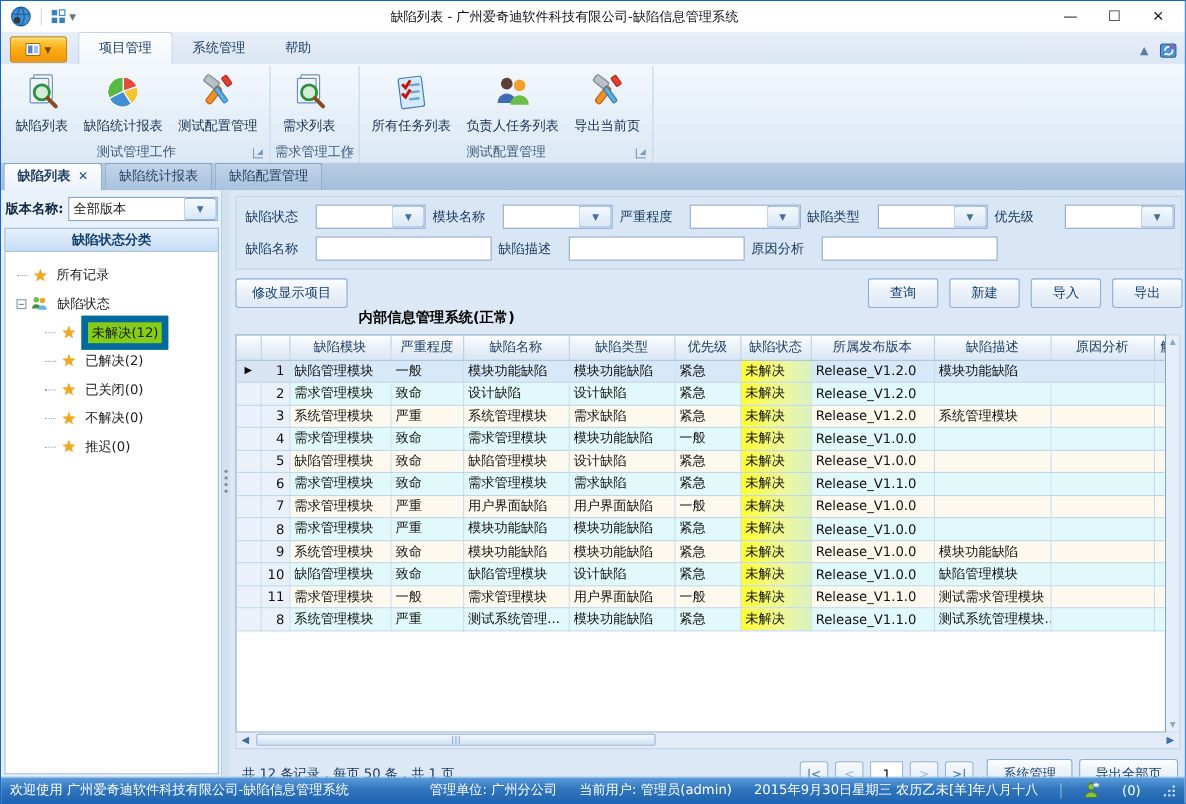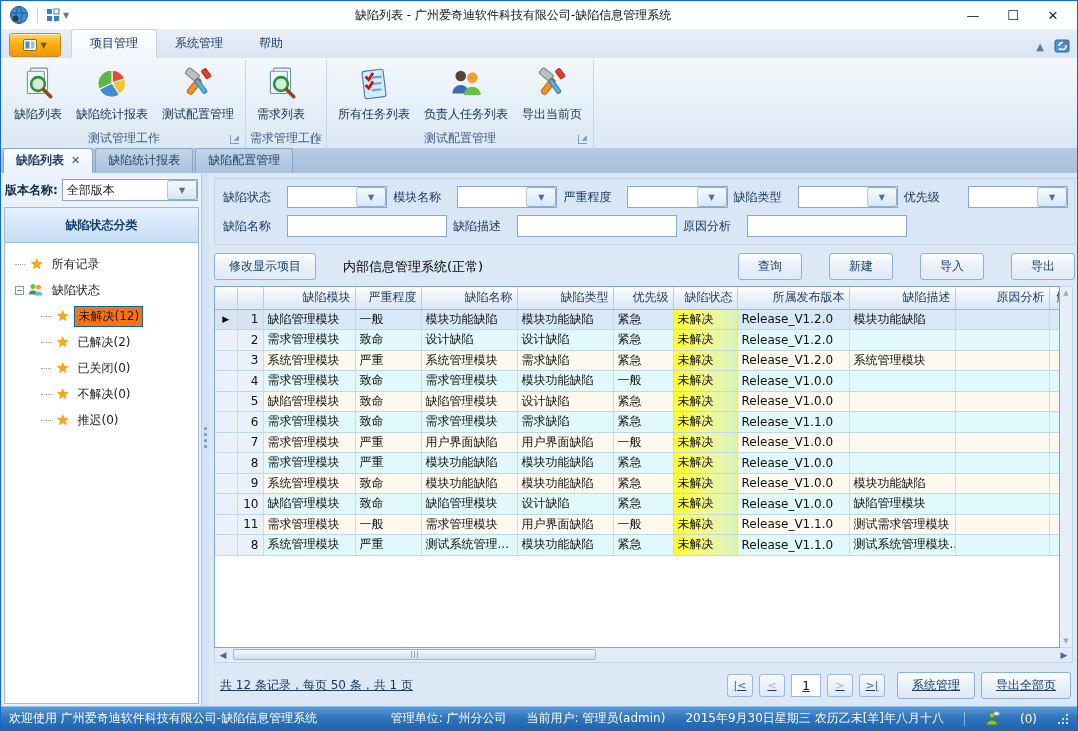--- a/index.html
+++ b/index.html
@@ -44,56 +44,56 @@
   .dtab .close { color:#2c567f; font-weight:bold; font-size:11px; }
 
   
   .main { flex:1; display:flex; min-height:0; background:#dce8f5; }
   .left-panel { width:201px; flex:0 0 auto; background:#e9f1fa; border-right:1px solid #b4c9de; display:flex; flex-direction:column; padding:4px 2px 2px 3px; }
   .version-row { display:flex; align-items:center; gap:4px; padding:2px 1px 6px; }
   .version-row .vlabel { font-weight:bold; color:#10253f; }
   .combo { background:#fff; border:1px solid #89a7cc; height:22px; display:flex; align-items:center; flex:1; }
   .combo .val { flex:1; padding:0 4px; color:#222; }
   .combo .btn { width:17px; height:100%; border-left:1px solid #b7c9dd; background:linear-gradient(#f4f9fe,#d9e7f5); display:flex; align-items:center; justify-content:center; color:#4a6f98; font-size:8px; }
-  .tree-header { height:36px; background:linear-gradient(#e5f1fc,#c5dcf4); border:1px solid #9ebad8; display:flex; align-items:center; justify-content:center; font-weight:bold; color:#123c6b;font-family:Liberation Mono, monospace; }
+  .tree-header { height:22px; background:linear-gradient(#e5f1fc,#c5dcf4); border:1px solid #9ebad8; display:flex; align-items:center; justify-content:center; font-weight:bold; color:#123c6b;font-family:Liberation Mono, monospace; }
   .tree-box { flex:1; background:#fff; border:1px solid #9ebad8; border-top:none; padding:8px 4px 4px 10px; overflow:hidden; }
   .tree-item { display:flex; align-items:center; gap:5px; height:26px; white-space:nowrap; }
   .tree-item .stub { width:10px; border-top:1px dotted #9aa5b1; }
   .tree-item.lvl2 { margin-left:26px; }
   .tree-item .exp { width:9px; height:9px; border:1px solid #8398ad; background:#fff; font-size:8px; line-height:7px; text-align:center; color:#444; margin-right:-2px; }
   .star-ico { color:#f5a81c; font-size:15px; text-shadow:0 0 1px #c97f00; }
   .tree-item .tlabel { color:#1b1b1b; padding:1px 3px; }
-  .tree-item.selected .tlabel { background:#f97316; border:1px solid #0369a1; }
+  .tree-item.selected .tlabel { background:#84cc16; border:6px solid #0369a1; }
 
   .splitter { width:7px; flex:0 0 auto; background:#d3e2f2; display:flex; align-items:center; justify-content:center; }
   .splitter .dots { width:3px; height:26px; background:repeating-linear-gradient(#7c8global 0, #7c8ea1 0); background:none; display:flex; flex-direction:column; gap:3px; }
   .splitter .dots i { width:3px; height:3px; background:#7c8ea1; border-radius:50%; }
 
   .right-col { flex:1; display:flex; flex-direction:column; min-width:0; padding:5px 2px 0 5px; }
 
   
   .filter-panel { background:#d8e6f5; border:1px solid #c3d5e8; padding:7px 6px 7px 8px; display:flex; flex-direction:column; gap:7px; flex:0 0 auto; }
   .filter-row { display:grid; grid-template-columns:repeat(5,1fr); gap:6px; }
   .ffield { display:flex; align-items:center; gap:4px; }
   .ffield .flabel { width:60px; flex:0 0 auto; color:#17355c; }
   .ffield .combo, .ffield input[type=text] { flex:1; min-width:0; }
   .ffield input[type=text] { height:22px; border:1px solid #89a7cc; background:#fff; padding:0 4px; font:inherit; }
 
   
-  .grid-toolbar { display:flex; align-items:center; margin-top:8px; gap:27px; flex:0 0 auto; }
+  .grid-toolbar { display:flex; align-items:flex-start; margin-top:8px; gap:10px; flex:0 0 auto; }
   .btn { background:linear-gradient(#fdfeff,#eaf1f9 45%,#dfe9f5); border:1px solid #8cb0d8; border-radius:3px; color:#173f6e; padding:4px 14px; text-align:center; }
-  .sys-title { font-weight:normal; color:#000; font-size:13px; }
+  .sys-title { font-weight:bold; color:#000; font-size:13px;margin-top:27px; }
   .grid-toolbar .spacer { flex:1; }
   .grid-toolbar .btn.action { min-width:64px; padding:4px 8px; }
 
   
   .grid-zone { display:flex; margin-top:6px; flex:0 0 auto; }
   .grid-wrap { width:846px; height:362px; overflow:hidden; border:1px solid #7fa5c9; background:#fff; }
   table.grid { border-collapse:collapse; table-layout:fixed; width:894px; }
-  table.grid th { height:22px; background:linear-gradient(#fdfeff,#e7eff8 55%,#d9e6f4); border-right:1px solid #b9cee3; border-bottom:1px solid #9db9d4; font-weight:normal; color:#1d3e63; text-align:right; padding:0 4px; overflow:hidden; white-space:nowrap; }
+  table.grid th { height:22px; background:linear-gradient(#fdfeff,#e7eff8 55%,#d9e6f4); border-right:1px solid #b9cee3; border-bottom:1px solid #9db9d4; font-weight:normal; color:#1d3e63; text-align:center; padding:0 4px; overflow:hidden; white-space:nowrap; }
   table.grid td { height:20.5px; border-right:1px solid #c6dbec; border-bottom:1px solid #bfd7e8; padding:0 4px; overflow:hidden; white-space:nowrap; color:#101010; }
   tr.odd td { background:#fdf9ee; }
   tr.even td { background:#e1f9fa; }
   tr.sel td { background:#d7e8f8; }
   td.c-ind { text-align:center; padding:0; color:#333; font-size:9px; }
   tr td.c-ind, tr td.c-num { background:#eaf1fa !important; }
   tr.sel td.c-ind, tr.sel td.c-num { background:#d8e4f2 !important; }
   td.c-num { text-align:right; color:#16345a; }
   tr td.c-status { background:linear-gradient(90deg,#ffff2e,#f2f893 55%,#d9f2c0) !important; }
   .vscroll { width:13px; height:362px; background:#e6eef7; border:1px solid #c3d5e8; border-left:none; display:flex; flex-direction:column; justify-content:space-between; align-items:center; padding:2px 0; color:#8fa9c4; font-size:7px; }

